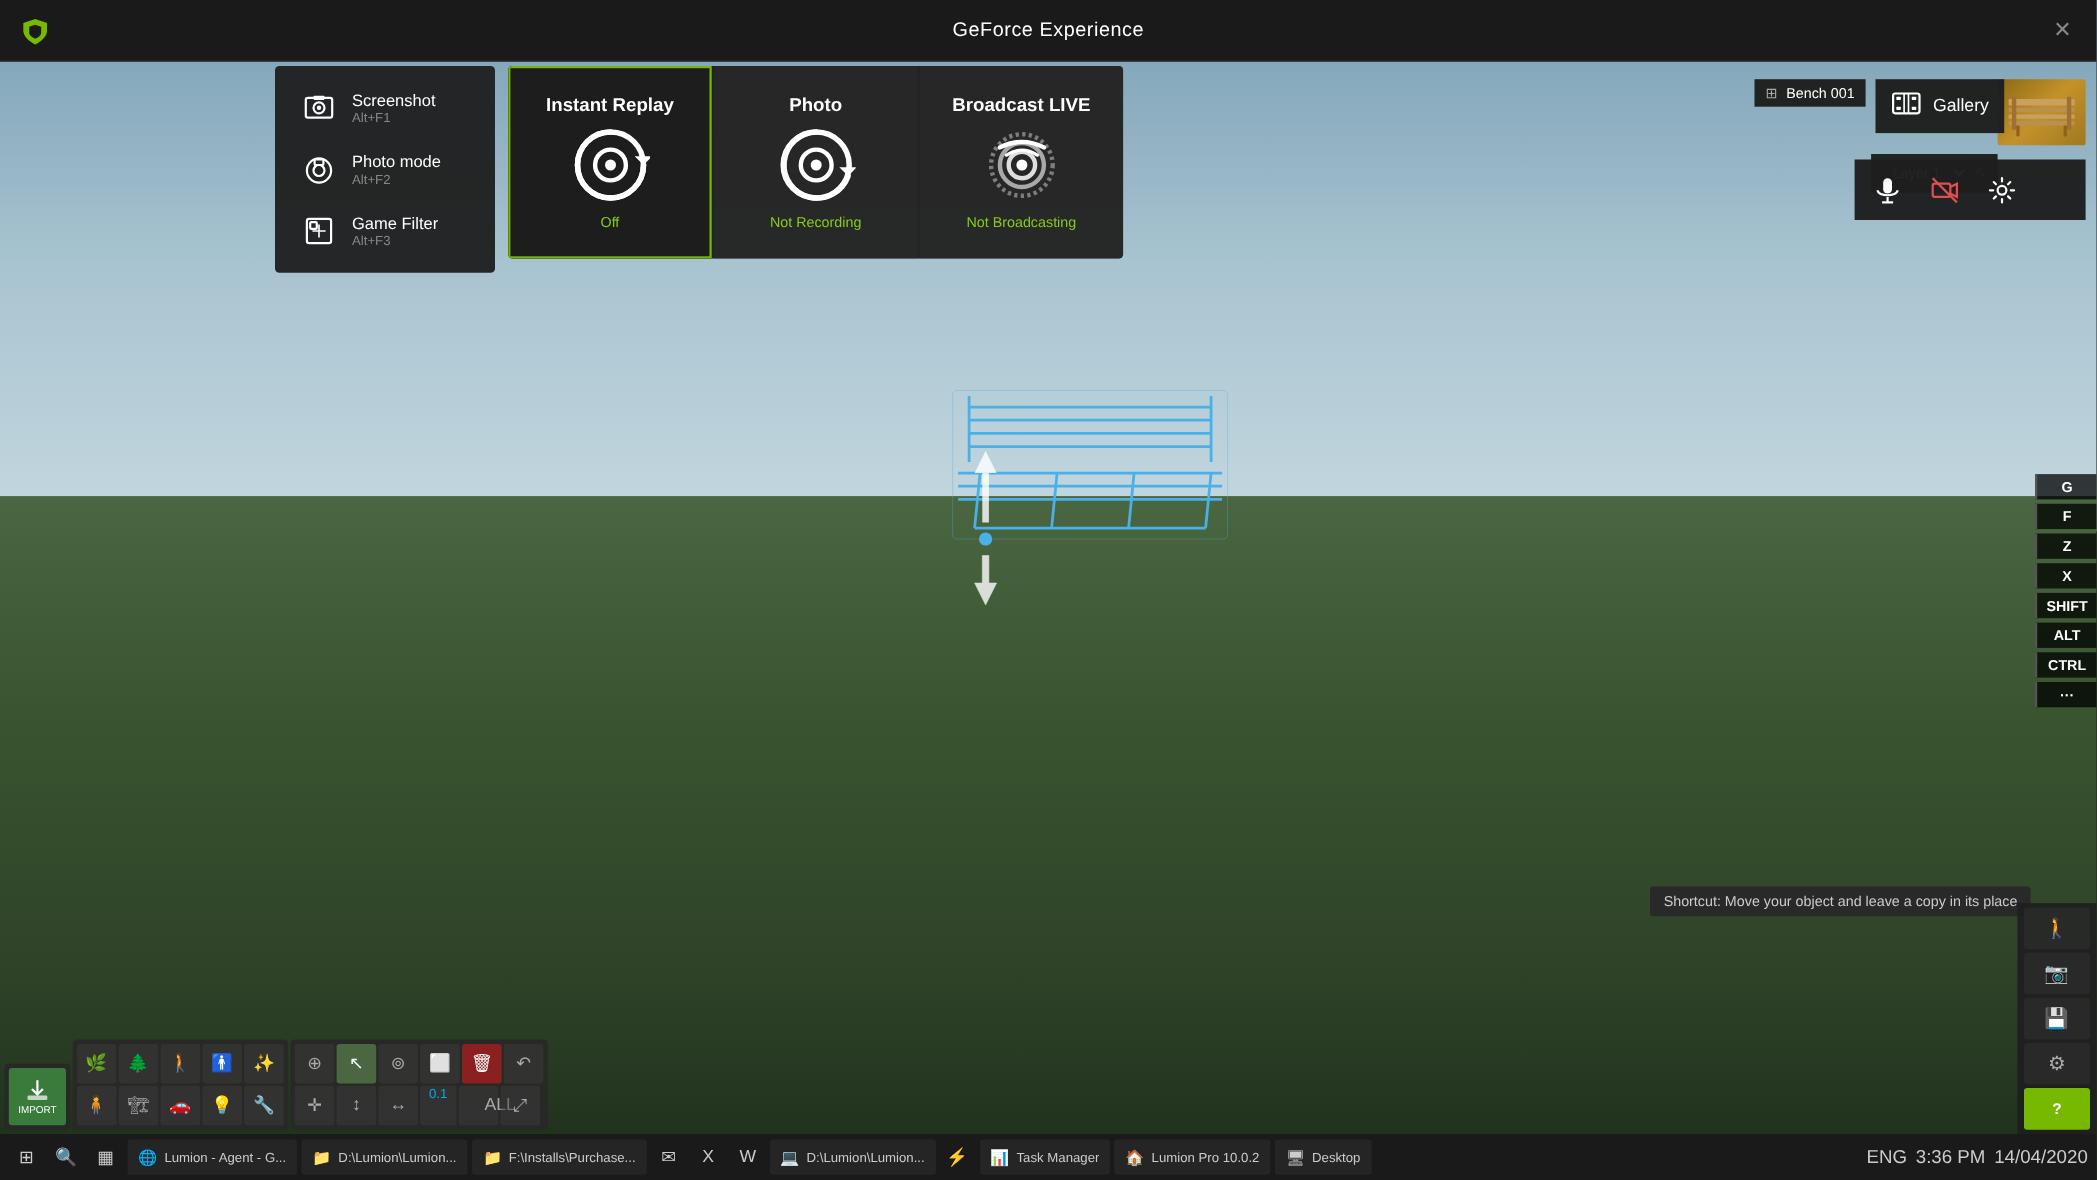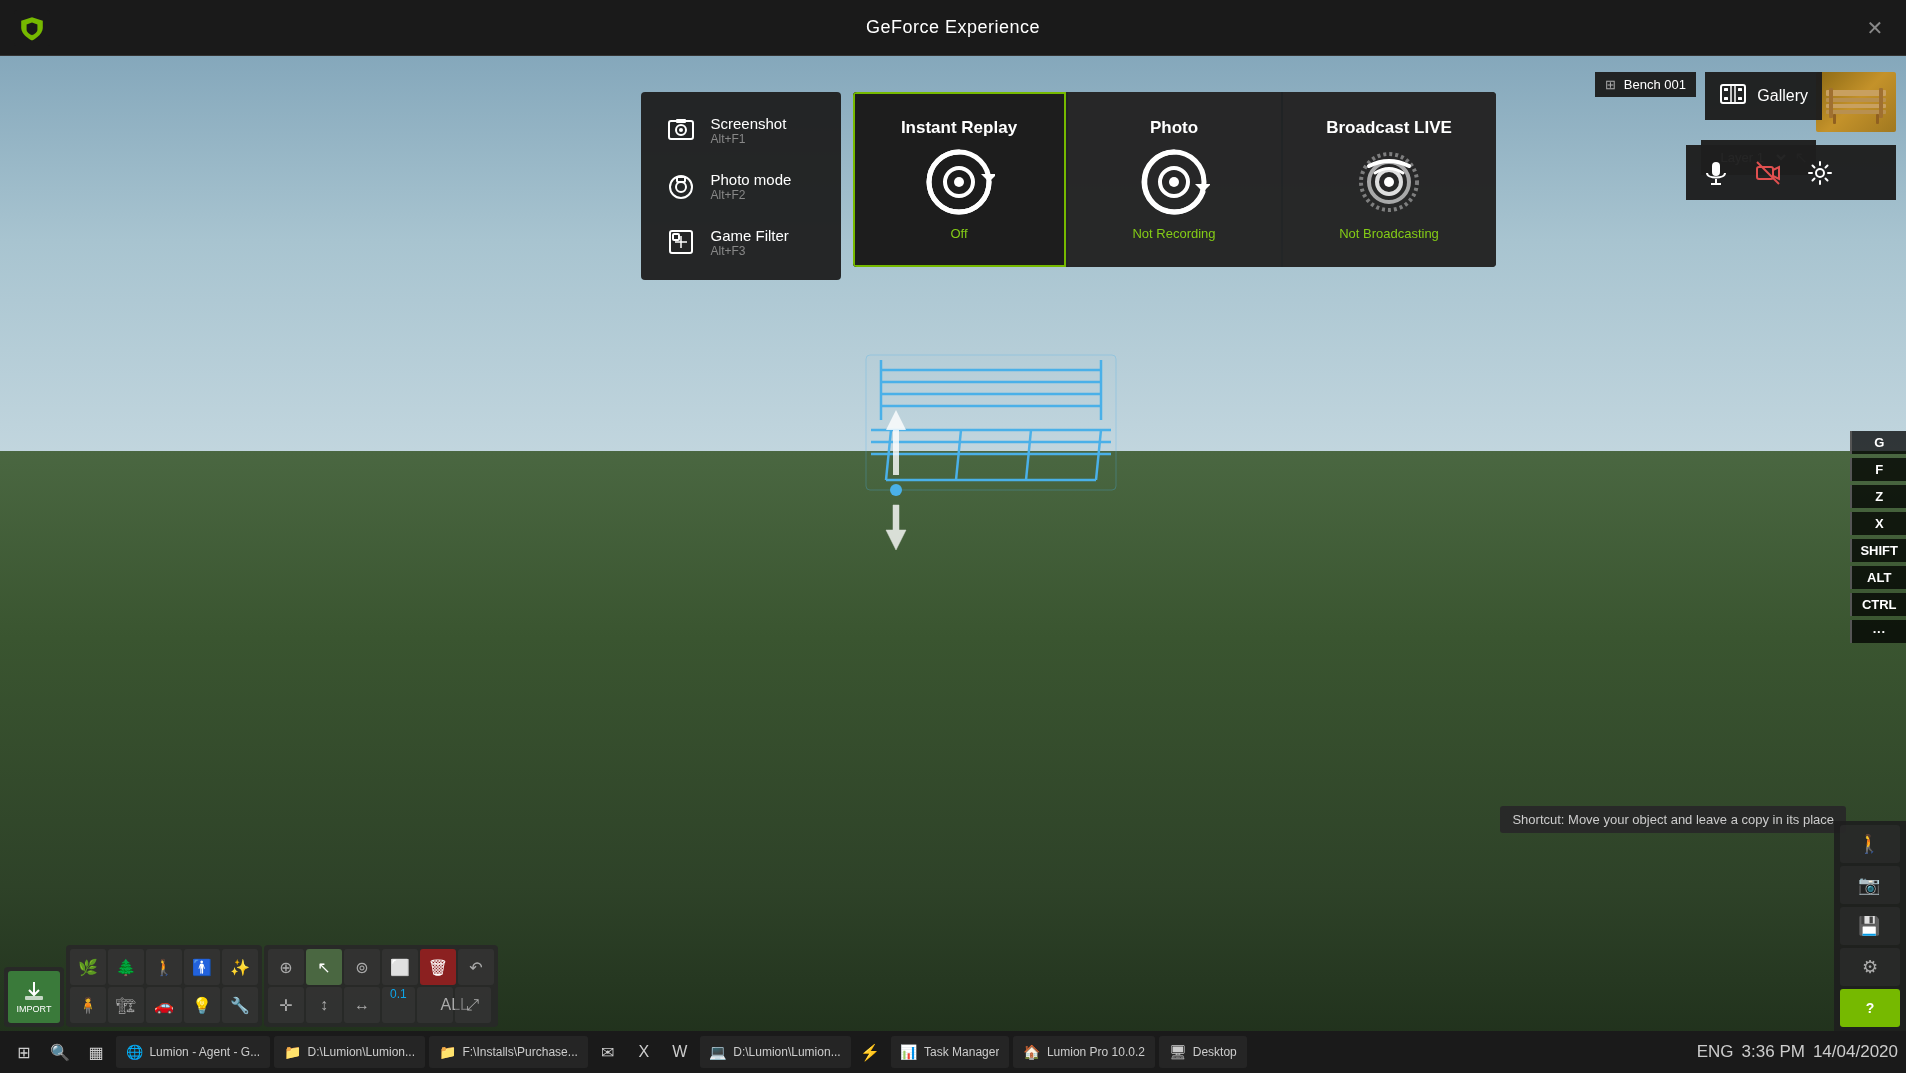--- a/index.html
+++ b/index.html
@@ -81,29 +81,28 @@
       width: 30px;
       height: 30px;
       display: flex;
       align-items: center;
       justify-content: center;
     }
 
     
     .overlay-panel {
       position: absolute;
-      top: 72px;
+      top: 40px;
       left: 230px;
       right: 0;
       z-index: 50;
       padding: 20px;
       display: flex;
       gap: 12px;
       align-items: flex-start;
-      justify-content: center;
     }
 
     
     .shortcuts-panel {
       background: rgba(30, 30, 30, 0.95);
       border-radius: 4px;
       padding: 12px 16px;
       min-width: 200px;
       display: flex;
       flex-direction: column;
@@ -148,21 +147,21 @@
     
     .feature-cards {
       display: flex;
       gap: 2px;
       background: rgba(20,20,20,0.9);
       border-radius: 4px;
       overflow: hidden;
     }
 
     .feature-card {
-      width: 213px;
+      width: 185px;
       height: 175px;
       background: rgba(40, 40, 40, 0.95);
       display: flex;
       flex-direction: column;
       align-items: center;
       justify-content: center;
       cursor: pointer;
       position: relative;
       gap: 8px;
       transition: background 0.2s;

